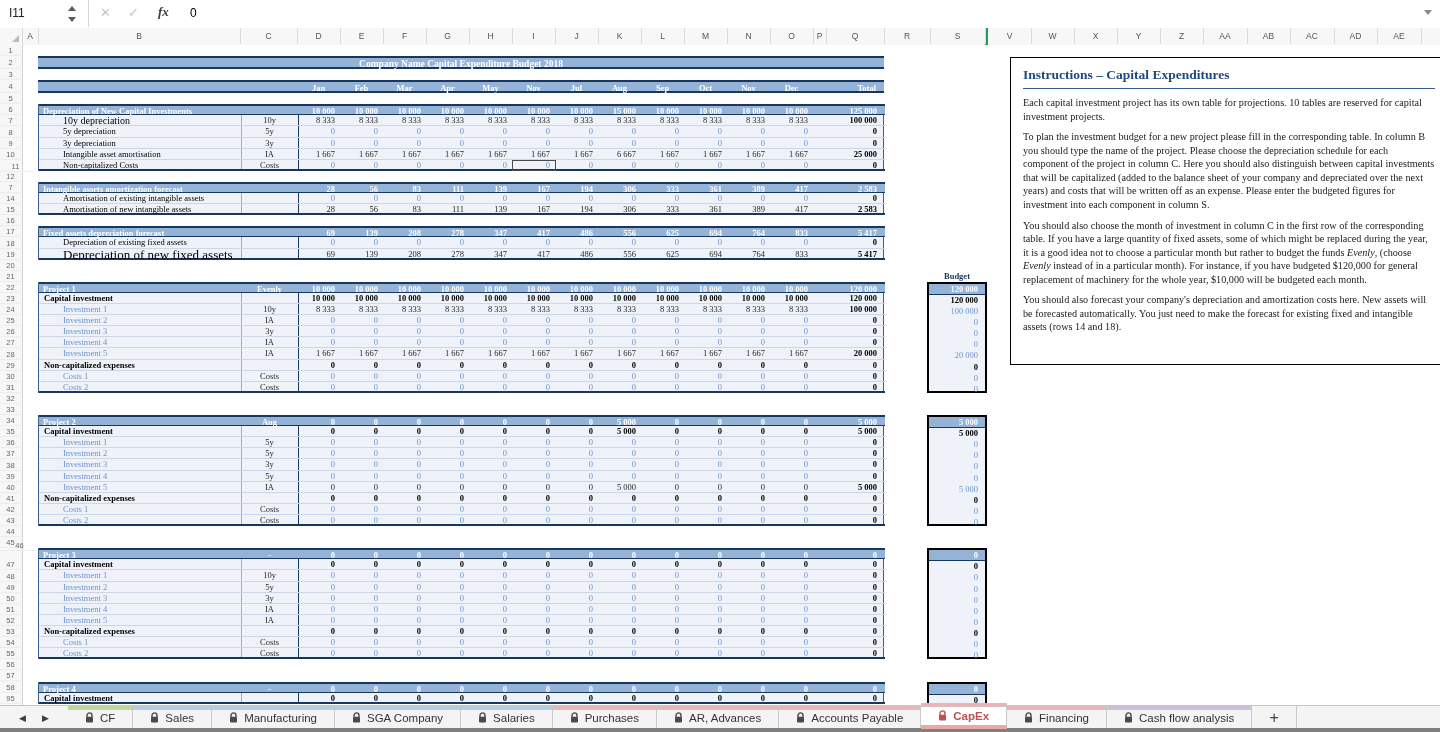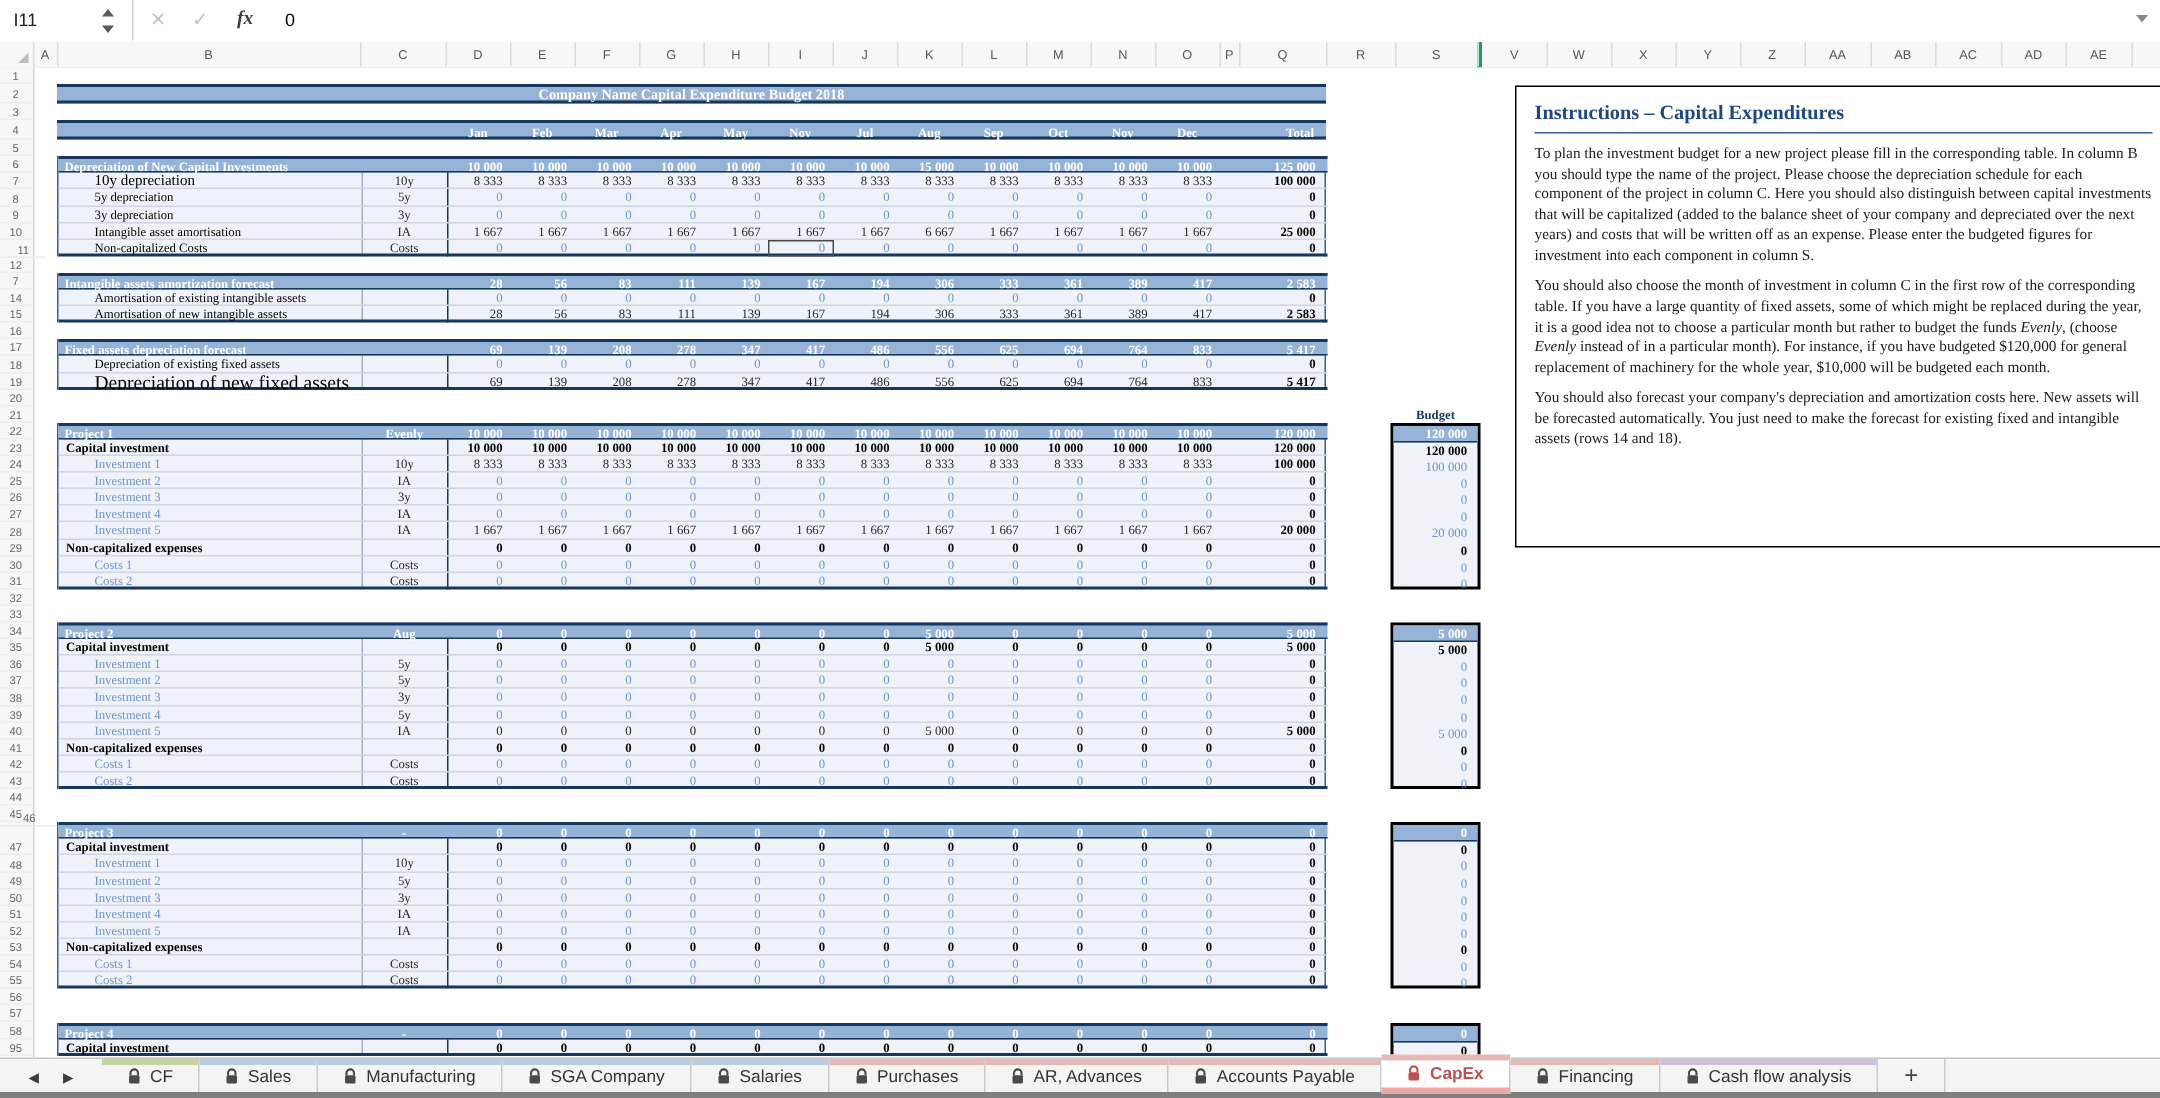--- a/index.html
+++ b/index.html
@@ -186,20 +186,21 @@
         <div class="rownum" style="position: absolute; left: 0px; top: 592.1px; width: 21px; height: 11.1px; line-height: 11.1px;">54</div>
         <div class="rownum" style="position: absolute; left: 0px; top: 603.2px; width: 21px; height: 11.1px; line-height: 11.1px;">55</div>
         <div class="rownum" style="position: absolute; left: 0px; top: 614.3px; width: 21px; height: 11.1px; line-height: 11.1px;">56</div>
         <div class="rownum" style="position: absolute; left: 0px; top: 625.4px; width: 21px; height: 11.1px; line-height: 11.1px;">57</div>
         <div class="rownum" style="position: absolute; left: 0px; top: 636.5px; width: 21px; height: 11.1px; line-height: 11.1px;">58</div>
         <div class="rownum" style="position: absolute; left: 0px; top: 647.6px; width: 21px; height: 11.1px; line-height: 11.1px;">95</div>
       </div>
     <div class="instr">
       <div class="instr-title">Instructions – Capital Expenditures</div>
       <div id="instr-body">
+          <p><span>Each capital investment project has its own table for projections. 10 tables are reserved for capital investment projects.</span></p>
           <p><span>To plan the investment budget for a new project please fill in the corresponding table. In column B you should type the name of the project. Please choose the depreciation schedule for each component of the project in column C. Here you should also distinguish between capital investments that will be capitalized (added to the balance sheet of your company and depreciated over the next years) and costs that will be written off as an expense. Please enter the budgeted figures for investment into each component in column S.</span></p>
           <p><span>You should also choose the month of investment in column C in the first row of the corresponding table. If you have a large quantity of fixed assets, some of which might be replaced during the year, it is a good idea not to choose a particular month but rather to budget the funds </span><span class="it">Evenly</span><span>, (choose </span><span class="it">Evenly</span><span> instead of in a particular month). For instance, if you have budgeted $120,000 for general replacement of machinery for the whole year, $10,000 will be budgeted each month.</span></p>
           <p><span>You should also forecast your company's depreciation and amortization costs here. New assets will be forecasted automatically. You just need to make the forecast for existing fixed and intangible assets (rows 14 and 18).</span></p>
         </div>
     </div>
   <div class="band-title" style="position: absolute; left: 38px; top: 11.1px; width: 846px; height: 13px; line-height: 13px; font-size: 9.5px;">Company Name Capital Expenditure Budget 2018</div>
       <div class="band-title" style="position: absolute; left: 38px; top: 35.2px; width: 846px; height: 13px; line-height: 13px;">
         <div class="cell" style="position: absolute; left: 259px; top: 0px; width: 43px; height: 13px; line-height: 13px; font-size: 8.5px; text-align: center;">Jan</div>
         <div class="cell" style="position: absolute; left: 302px; top: 0px; width: 43px; height: 13px; line-height: 13px; font-size: 8.5px; text-align: center;">Feb</div>
         <div class="cell" style="position: absolute; left: 345px; top: 0px; width: 43px; height: 13px; line-height: 13px; font-size: 8.5px; text-align: center;">Mar</div>

